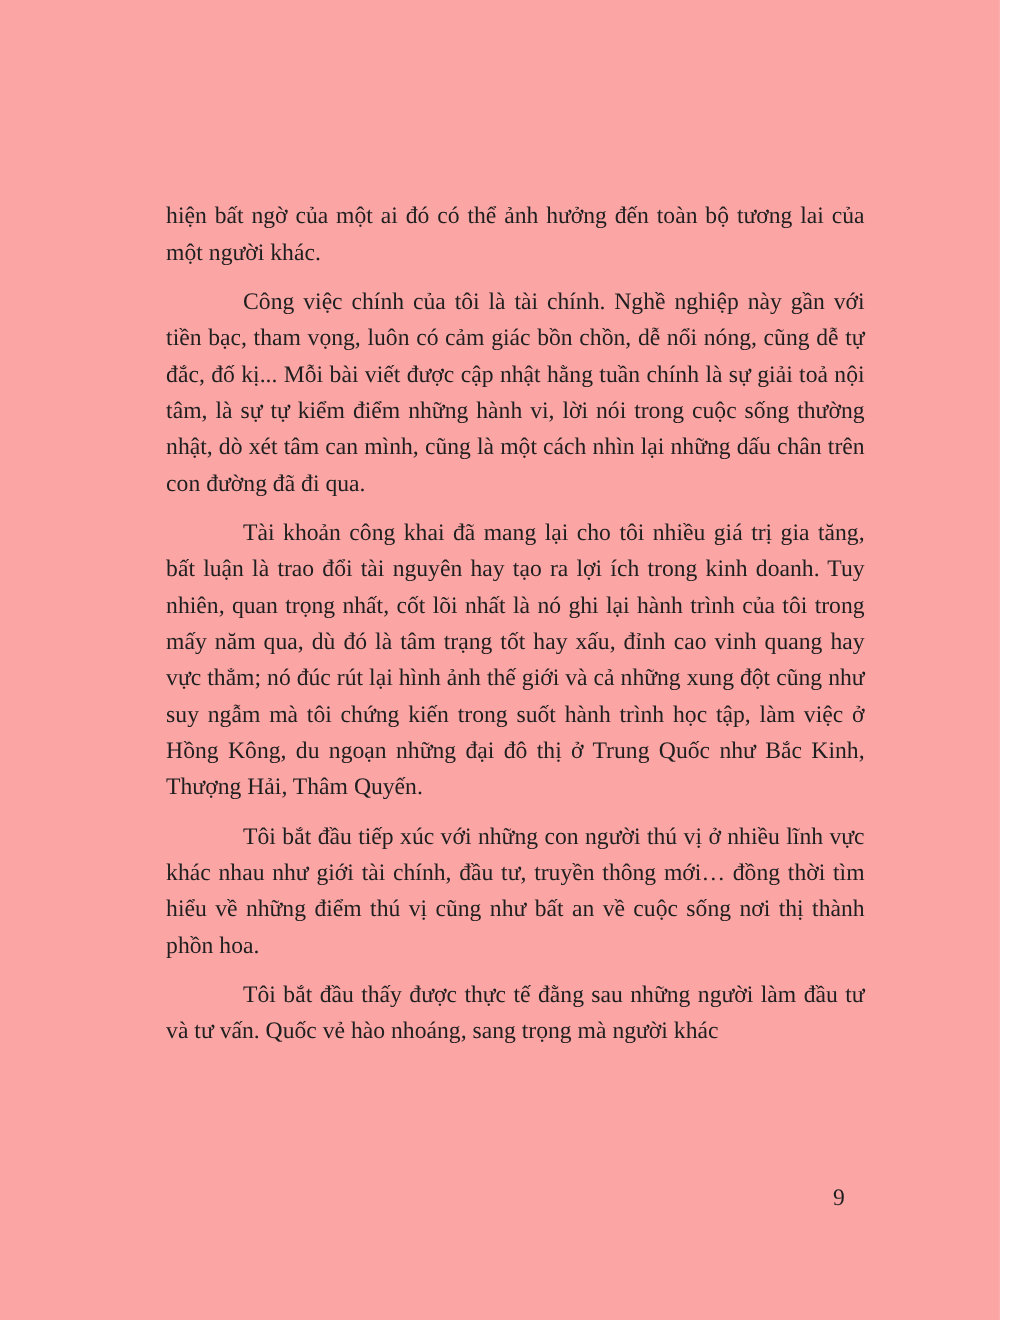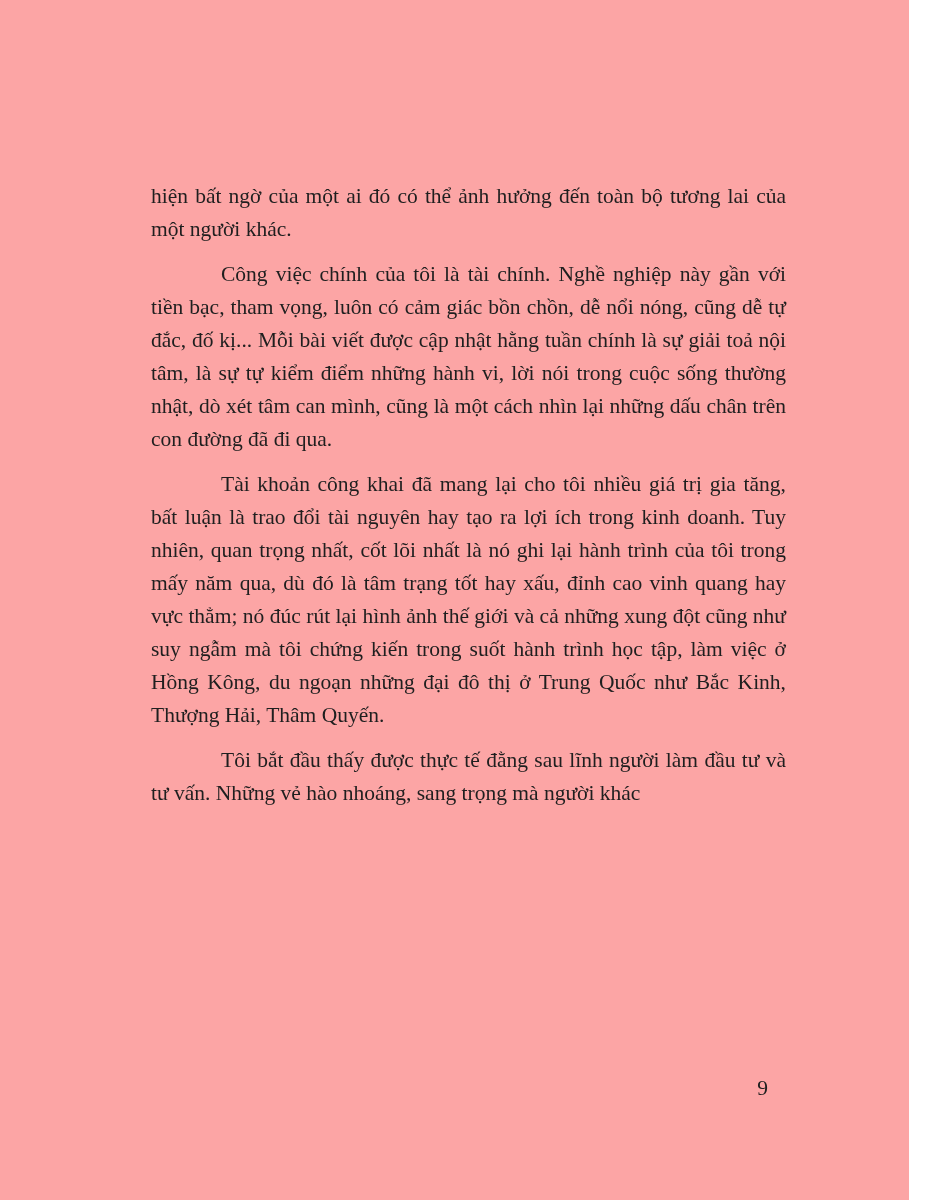--- a/index.html
+++ b/index.html
@@ -51,16 +51,17 @@
   }
 </style>
 </head>
 <body>
 
 <div class="book-page">
   <div class="text-block">
     <p class="para continuation">hiện bất ngờ của một ai đó có thể ảnh hưởng đến toàn bộ tương lai của một người khác.</p>
     <p class="para">Công việc chính của tôi là tài chính. Nghề nghiệp này gần với tiền bạc, tham vọng, luôn có cảm giác bồn chồn, dễ nổi nóng, cũng dễ tự đắc, đố kị... Mỗi bài viết được cập nhật hằng tuần chính là sự giải toả nội tâm, là sự tự kiểm điểm những hành vi, lời nói trong cuộc sống thường nhật, dò xét tâm can mình, cũng là một cách nhìn lại những dấu chân trên con đường đã đi qua.</p>
     <p class="para">Tài khoản công khai đã mang lại cho tôi nhiều giá trị gia tăng, bất luận là trao đổi tài nguyên hay tạo ra lợi ích trong kinh doanh. Tuy nhiên, quan trọng nhất, cốt lõi nhất là nó ghi lại hành trình của tôi trong mấy năm qua, dù đó là tâm trạng tốt hay xấu, đỉnh cao vinh quang hay vực thẳm; nó đúc rút lại hình ảnh thế giới và cả những xung đột cũng như suy ngẫm mà tôi chứng kiến trong suốt hành trình học tập, làm việc ở Hồng Kông, du ngoạn những đại đô thị ở Trung Quốc như Bắc Kinh, Thượng Hải, Thâm Quyến.</p>
-    <p class="para">Tôi bắt đầu thấy được thực tế đằng sau lĩnh người làm đầu tư và tư vấn. Những vẻ hào nhoáng, sang trọng mà người khác</p>
+    <p class="para">Tôi bắt đầu tiếp xúc với những con người thú vị ở nhiều lĩnh vực khác nhau như giới tài chính, đầu tư, truyền thông mới… đồng thời tìm hiểu về những điểm thú vị cũng như bất an về cuộc sống nơi thị thành phồn hoa.</p>
+    <p class="para">Tôi bắt đầu thấy được thực tế đằng sau những người làm đầu tư và tư vấn. Quốc vẻ hào nhoáng, sang trọng mà người khác</p>
   </div>
   <div class="page-number">9</div>
 </div>
 
 </body></html>

